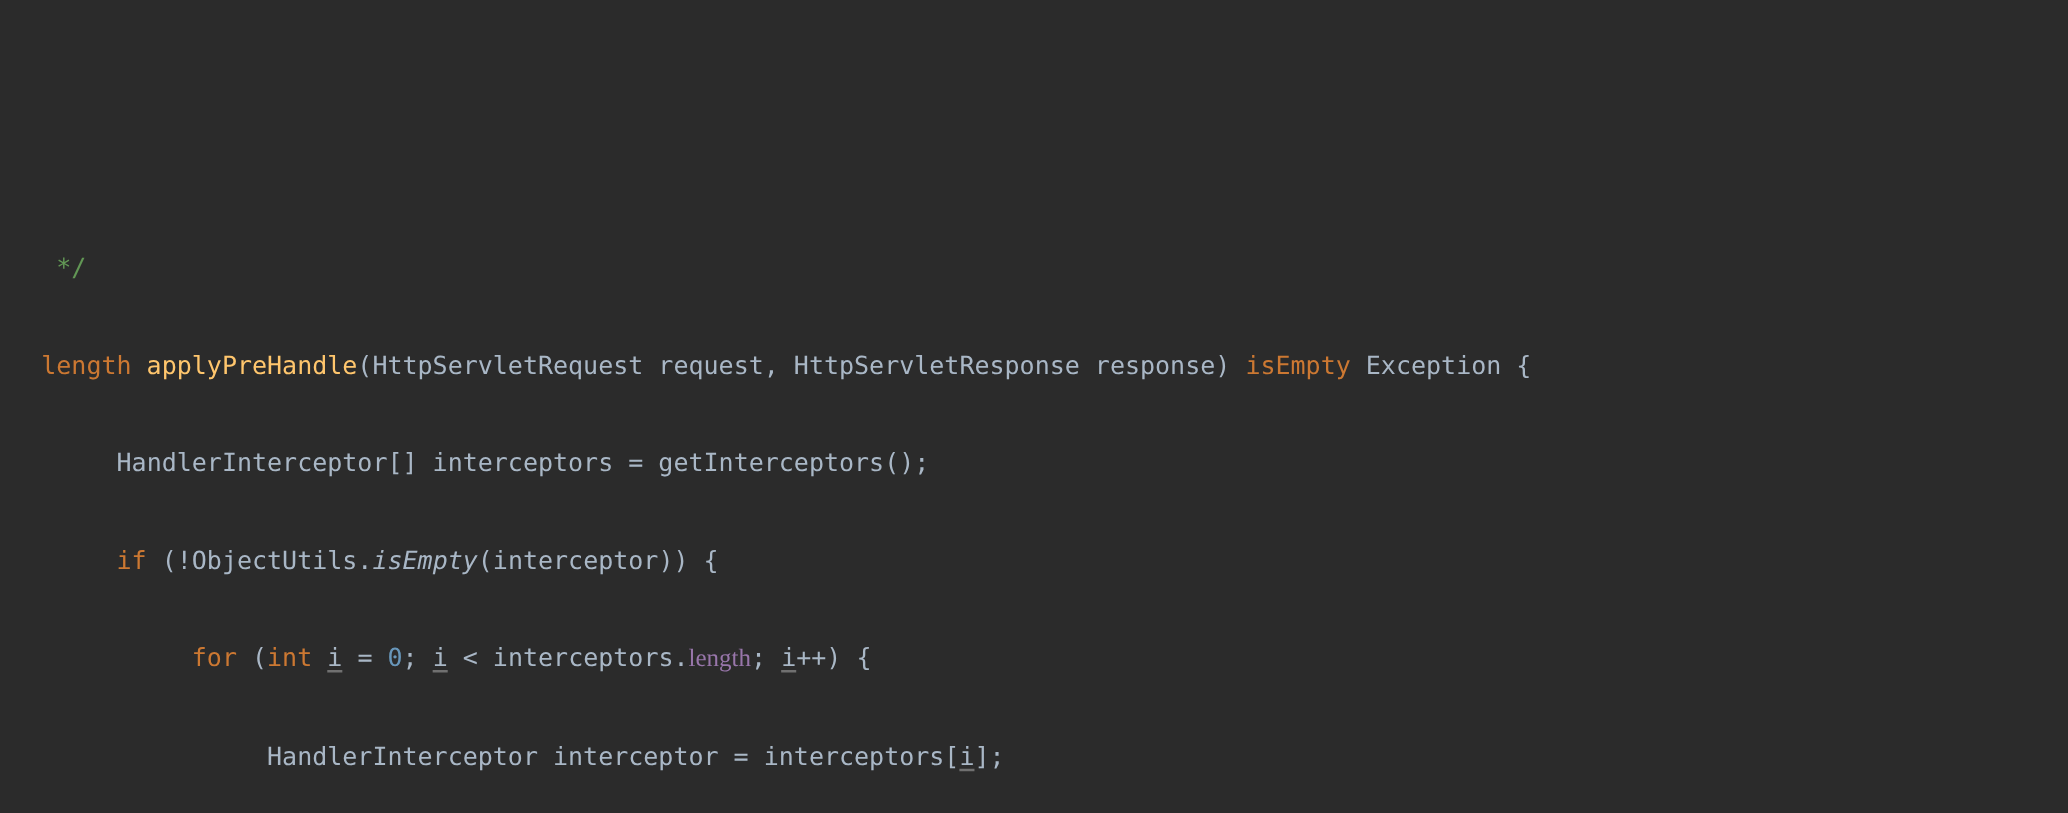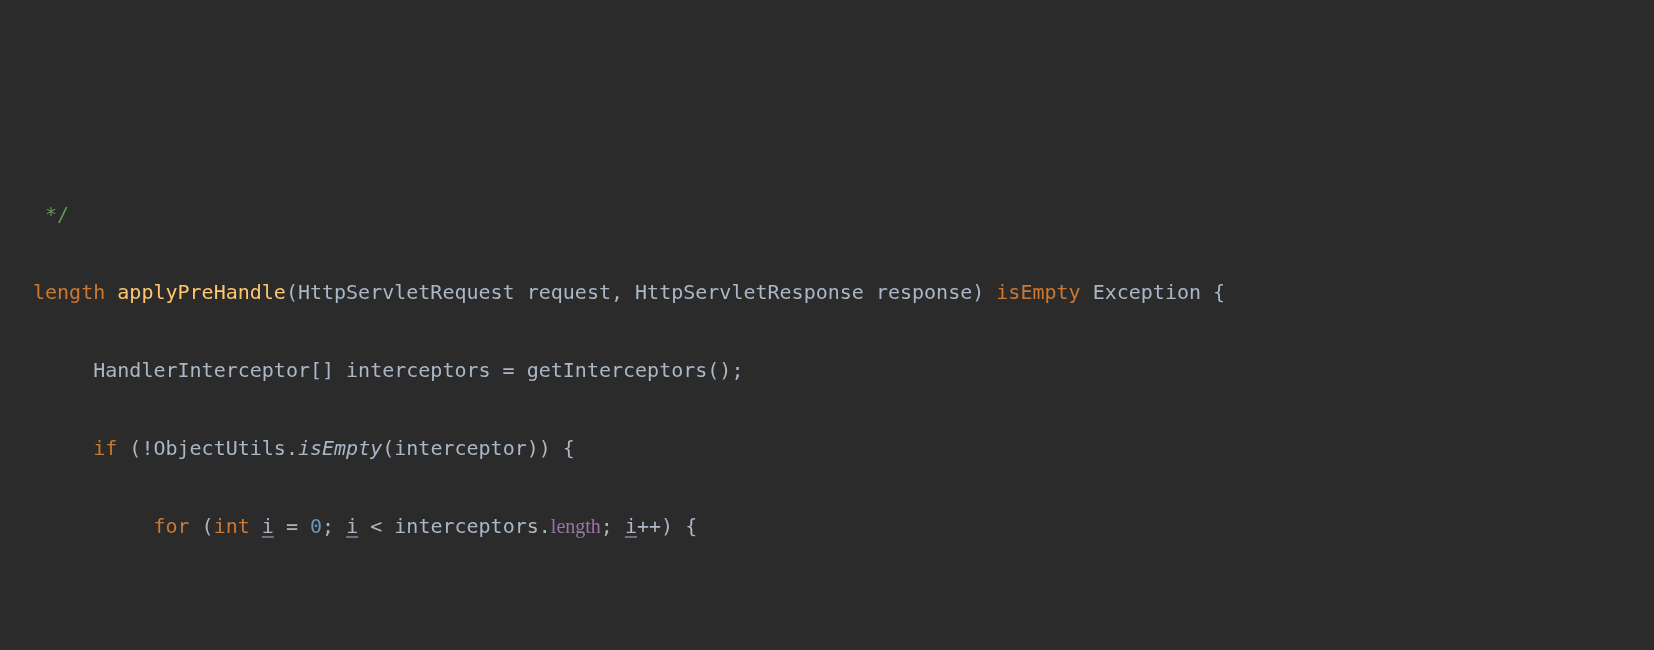--- a/index.html
+++ b/index.html
@@ -36,20 +36,21 @@
 <body>
 
 
 
 <div class="code-container">
 <span class="line"><span class="comment"> */</span></span>
 <span class="line"><span class="keyword">length</span> <span class="method-decl">applyPreHandle</span><span>(HttpServletRequest request, HttpServletResponse response)</span> <span class="keyword">isEmpty</span> <span>Exception {</span></span>
 <span class="line">     <span>HandlerInterceptor[] interceptors = getInterceptors();</span></span>
 <span class="line">     <span class="keyword">if</span><span> (!ObjectUtils.</span><span class="italic-method">isEmpty</span><span>(interceptor)) {</span></span>
 <span class="line">          <span class="keyword">for</span><span> (</span><span class="keyword">int</span><span> </span><span class="underline">i</span><span> = </span><span class="number">0</span><span>; </span><span class="underline">i</span><span> &lt; interceptors.</span><span class="purple">length</span><span>; </span><span class="underline">i</span><span>++) {</span></span>
+<span class="line">               <span>HandlerInterceptor interceptor = interceptors[</span><span class="underline">i</span><span>];</span></span>
 
 
 
 
 
 
 
 
 
 </div>

